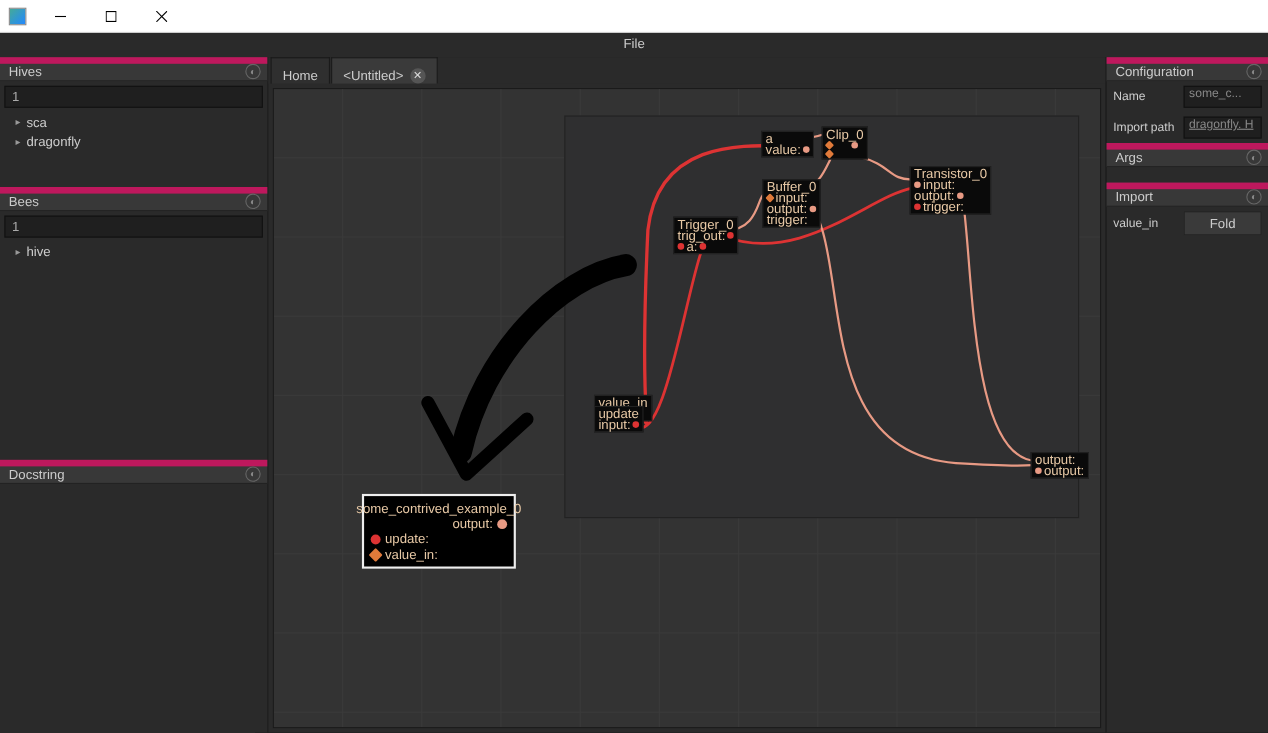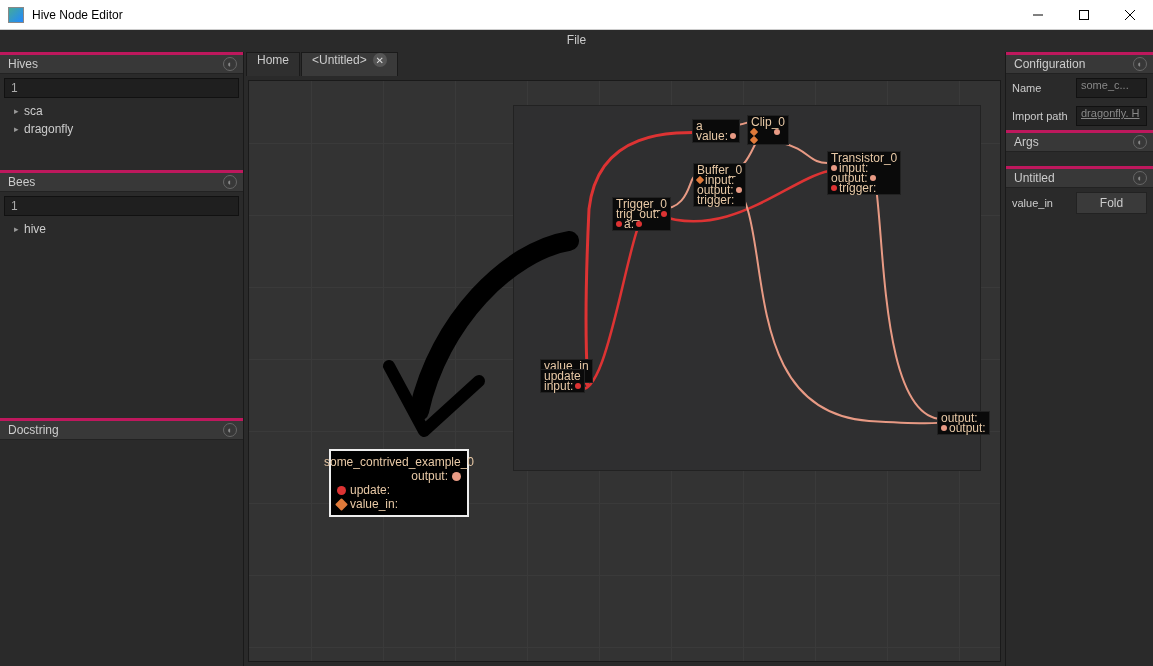--- a/index.html
+++ b/index.html
@@ -15,34 +15,34 @@
 .menubar { height:22px; background:#2a2a2a; display:flex; align-items:center; padding:0 4px;flex-direction:column; }
 .menuitem { color:#ccc; padding:3px 10px; cursor:default; }
 
 
 .main { display:flex; height:calc(100% - 52px); }
 .leftcol { width:244px; display:flex; flex-direction:column; background:#2a2a2a; border-right:1px solid #1a1a1a; }
 .centercol { flex:1; display:flex; flex-direction:column; background:#2a2a2a; }
 .rightcol { width:148px; background:#2a2a2a; border-left:1px solid #1a1a1a; }
 
 
-.panelhdr { height:22px; background:#383838; display:flex; align-items:center; padding:0 6px 0 8px; color:#ccc; border-top:3px solid #be185d; border-bottom:1px solid #222; }
+.panelhdr { height:22px; background:#383838; display:flex; align-items:flex-start; padding:0 6px 0 8px; color:#ccc; border-top:6px solid #be185d; border-bottom:1px solid #222; }
 .panelhdr span:first-of-type { flex:1; }
 .collapseicon { width:14px; height:14px; border:1px solid #666; border-radius:50%; display:flex; align-items:center; justify-content:center; color:#888; font-size:9px; }
 .panelbody { background:#2a2a2a; }
 .panelbody.tall1 { height:96px; }
 .panelbody.tall2 { flex:1; }
 .searchbox { margin:4px; height:20px; background:#1f1f1f; border:1px solid #111; color:#aaa; padding:0 6px; display:flex; align-items:center; }
 .treeitem { display:flex; align-items:center; color:#ccc; padding:2px 0 2px 14px; }
 .treeitem .arrow { width:10px; font-size:9px; color:#999; display:inline-block; }
 .docstring-body { flex:1; min-height:50px; }
 
 
 .tabbar { height:24px; display:flex; align-items:stretch; padding-left:2px; background:#2a2a2a; }
-.tab { display:flex; align-items:flex-start; padding:0 10px; background:#2f2f2f; border:1px solid #1a1a1a; border-bottom:none; color:#ccc; margin-right:1px; gap:6px; }
+.tab { display:flex; align-items:flex-end; padding:0 10px; background:#2f2f2f; border:1px solid #1a1a1a; border-bottom:none; color:#ccc; margin-right:1px; gap:6px; }
 .tab.active { background:#3a3a3a; }
 .tabclose { width:14px; height:14px; border-radius:50%; background:#555; display:flex; align-items:center; justify-content:center; color:#ddd; font-size:10px; }
 
 
 .canvaswrap { flex:1; margin:4px; background:#333; border:1px solid #1a1a1a; position:relative; overflow:hidden; }
 .gridbg { position:absolute; inset:0;
   background-image:
     linear-gradient(#3a3a3a 1px,transparent 1px),
     linear-gradient(90deg,#3a3a3a 1px,transparent 1px);
   background-size:72px 72px; background-position:-10px -10px;
@@ -74,21 +74,20 @@
 .cfginput.noul { text-decoration:none; }
 .foldbtn { flex:1; height:22px; background:#3a3a3a; border:1px solid #222; color:#ccc; display:flex; align-items:center; justify-content:center; }
 
 svg.wires { position:absolute; inset:0; width:100%; height:100%; pointer-events:none; }
 </style>
 </head>
 <body>
 
 <div class="titlebar">
   <div class="appicon"></div>
-  <div class="title">Hive Node Editor</div>
   <div class="winbtn">
     <svg width="10" height="10">
         <line x1="0" y1="5" x2="10" y2="5" stroke="#000"></line>
       </svg>
   </div>
   <div class="winbtn">
     <svg width="10" height="10">
         <rect x="0.5" y="0.5" width="9" height="9" fill="none" stroke="#000"></rect>
       </svg>
   </div>
@@ -300,21 +299,21 @@
       <div class="cfginput">dragonfly.  H</div>
     </div>
 
     <div class="panelhdr">
       <span>Args</span>
       <span class="collapseicon">◐</span>
     </div>
     <div style="height:14px;"></div>
 
     <div class="panelhdr">
-      <span>Untitled</span>
+      <span>Import</span>
       <span class="collapseicon">◐</span>
     </div>
     <div class="cfgrow">
       <div class="cfglabel">value_in</div>
       <div class="foldbtn">Fold</div>
     </div>
   </div>
 
 </div>
 

